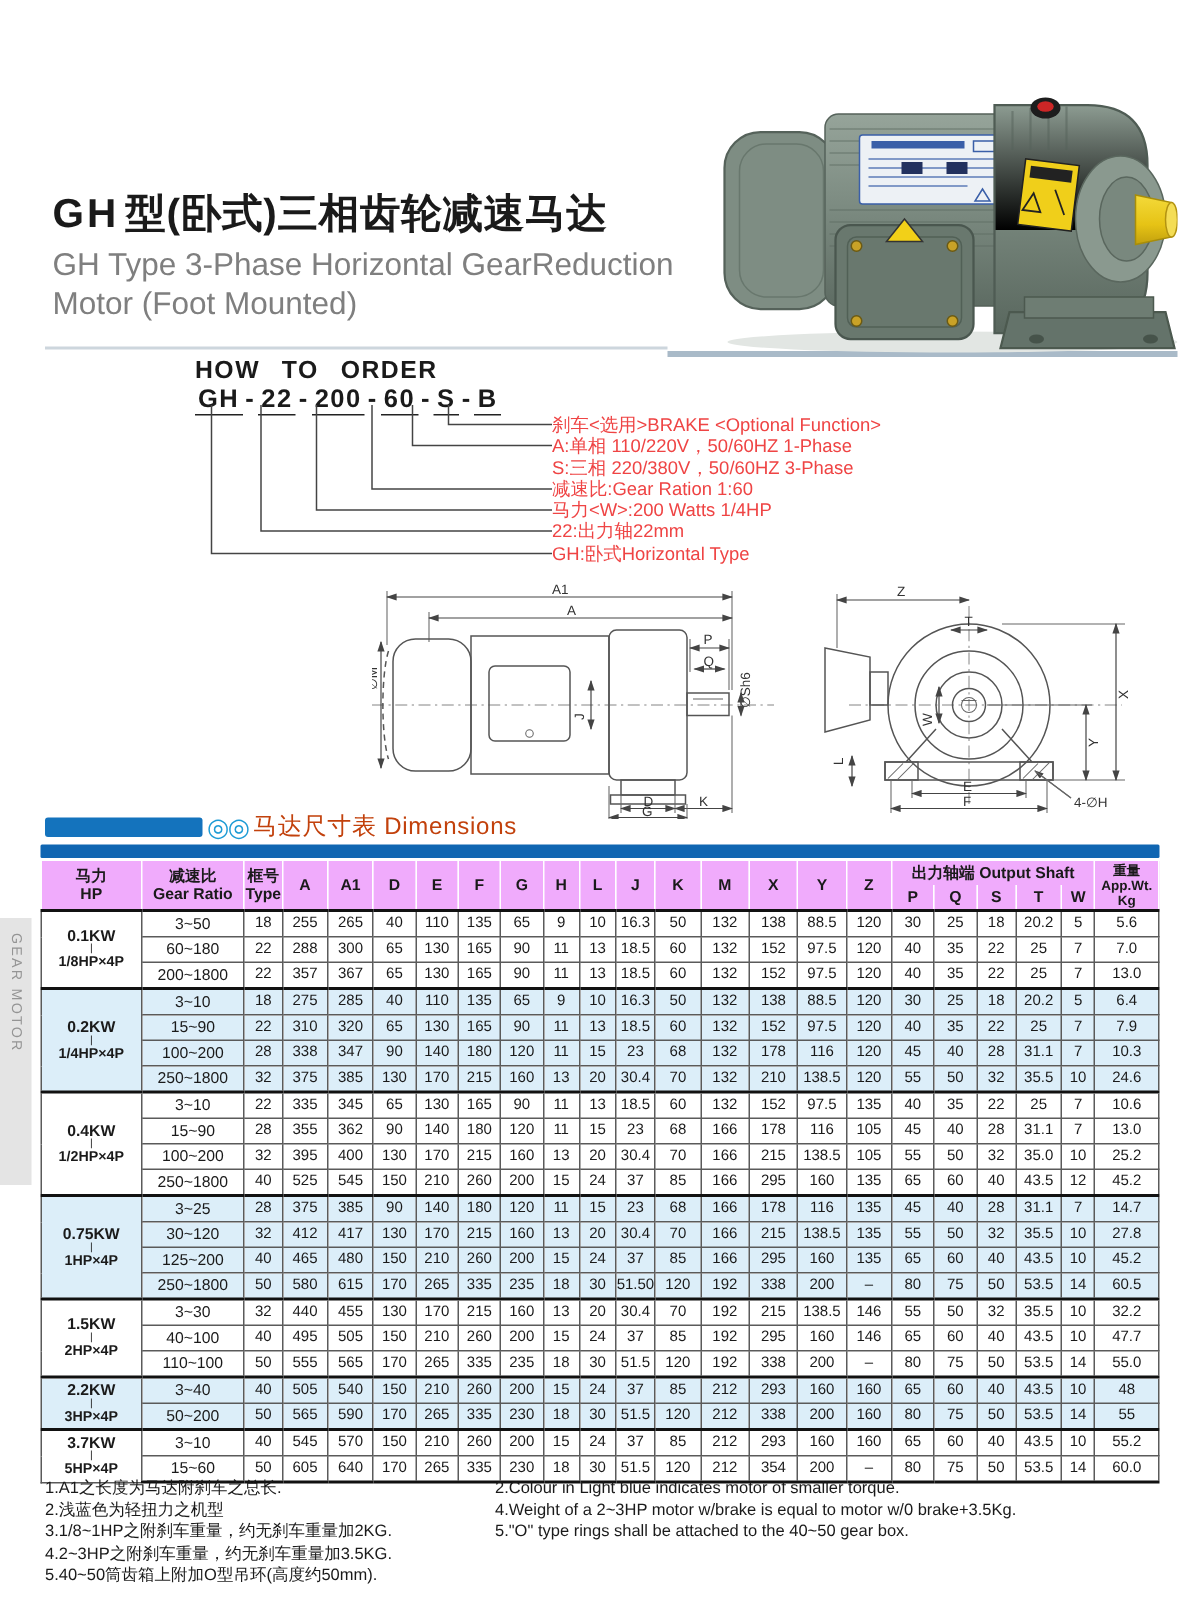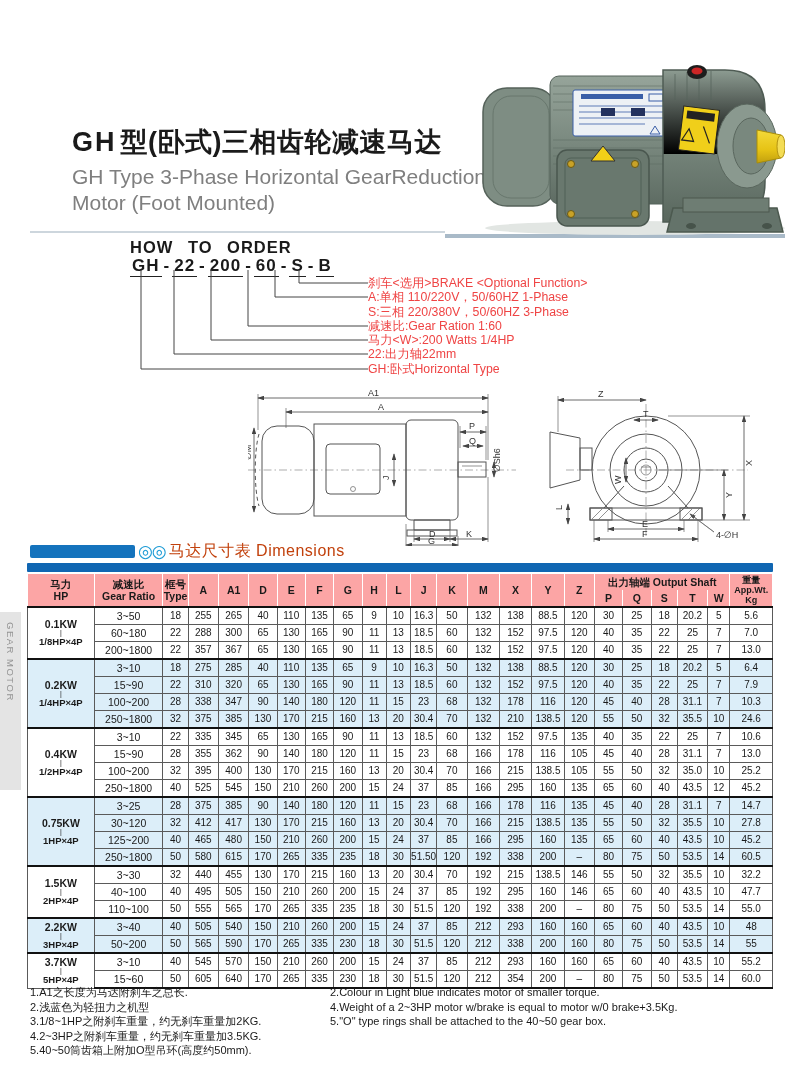--- a/index.html
+++ b/index.html
@@ -5,21 +5,21 @@
   html,body{margin:0;padding:0;}
   body{
     width:800px;height:1080px;position:relative;background:#fff;
     font-family:"Liberation Sans","DejaVu Sans",sans-serif;color:#1a1a1a;overflow:hidden;
   }
   
   .side-tab{position:absolute;left:0;top:612px;width:21px;height:178px;background:#e4e4e4;
     display:flex;align-items:flex-start;justify-content:center;padding-top:10px;box-sizing:border-box;}
   .side-tab span{writing-mode:vertical-rl;font-size:9.5px;letter-spacing:1.5px;color:#949494;}
   
-  .title-block{position:absolute;left:35px;top:124px;margin-left:37px;}
+  .title-block{position:absolute;left:35px;top:124px;}
   .title-zh{font-size:27px;font-weight:bold;letter-spacing:0.5px;white-space:nowrap;}
   .title-zh .gh{font-weight:900;letter-spacing:2px;margin-right:4px;}
   .title-en{font-size:21px;color:#7f7f7f;line-height:26px;margin-top:4px;}
   .divider{position:absolute;left:30px;top:231px;width:415px;height:2px;background:#cdd6dd;}
   .photo-band{position:absolute;left:445px;top:234px;width:340px;height:4px;background:#a9bac8;}
   
   .photo{position:absolute;left:445px;top:30px;width:340px;height:206px;}
   
   .hto-heading{position:absolute;left:130px;top:238px;font-size:16.5px;font-weight:600;word-spacing:9px;letter-spacing:1px;}
   .order-code{position:absolute;left:130px;top:256px;font-size:17px;font-weight:600;letter-spacing:1px;white-space:nowrap;}
@@ -38,21 +38,21 @@
   .dash{fill:none;stroke:#555;stroke-width:1;stroke-dasharray:4 3;}
   
   .section-head{position:absolute;left:30px;top:540px;height:22px;display:flex;align-items:center;}
   .section-bar{width:105px;height:13px;background:#1473bd;border-radius:2px;margin-right:3px;}
   .section-rings{color:#1d9bd5;font-size:17px;letter-spacing:-1px;line-height:13px;margin-right:3px;}
   .section-title{color:#c2410c;font-size:16px;letter-spacing:0.5px;}
   
   .table-wrap{position:absolute;left:27px;top:563px;width:746px;}
   .table-topbar{height:9px;background:#1066b2;border-radius:1px;margin-bottom:2px;}
   table{border-collapse:collapse;table-layout:fixed;width:746px;}
-  thead th{background:#fca5a5;border-left:1.5px solid #fff;border-right:1.5px solid #fff;
+  thead th{background:#f0abfc;border-left:1.5px solid #fff;border-right:1.5px solid #fff;
     font-size:10.5px;font-weight:bold;padding:1px 0;line-height:12px;}
   thead th.wt{font-size:9px;line-height:10px;}
   thead th span{display:block;}
   tbody td{border:1px solid #5a5a5a;text-align:center;font-size:10px;height:16px;padding:0;
     line-height:12px;white-space:nowrap;overflow:hidden;}
   tbody tr.gstart td{border-top:2px solid #111;}
   tbody tr:first-child td{border-top:2px solid #111;}
   tbody tr:last-child td{border-bottom:2px solid #111;}
   tbody tr.shade td{background:#dceef9;}
   td.hp .kw{font-weight:bold;font-size:10.5px;}

